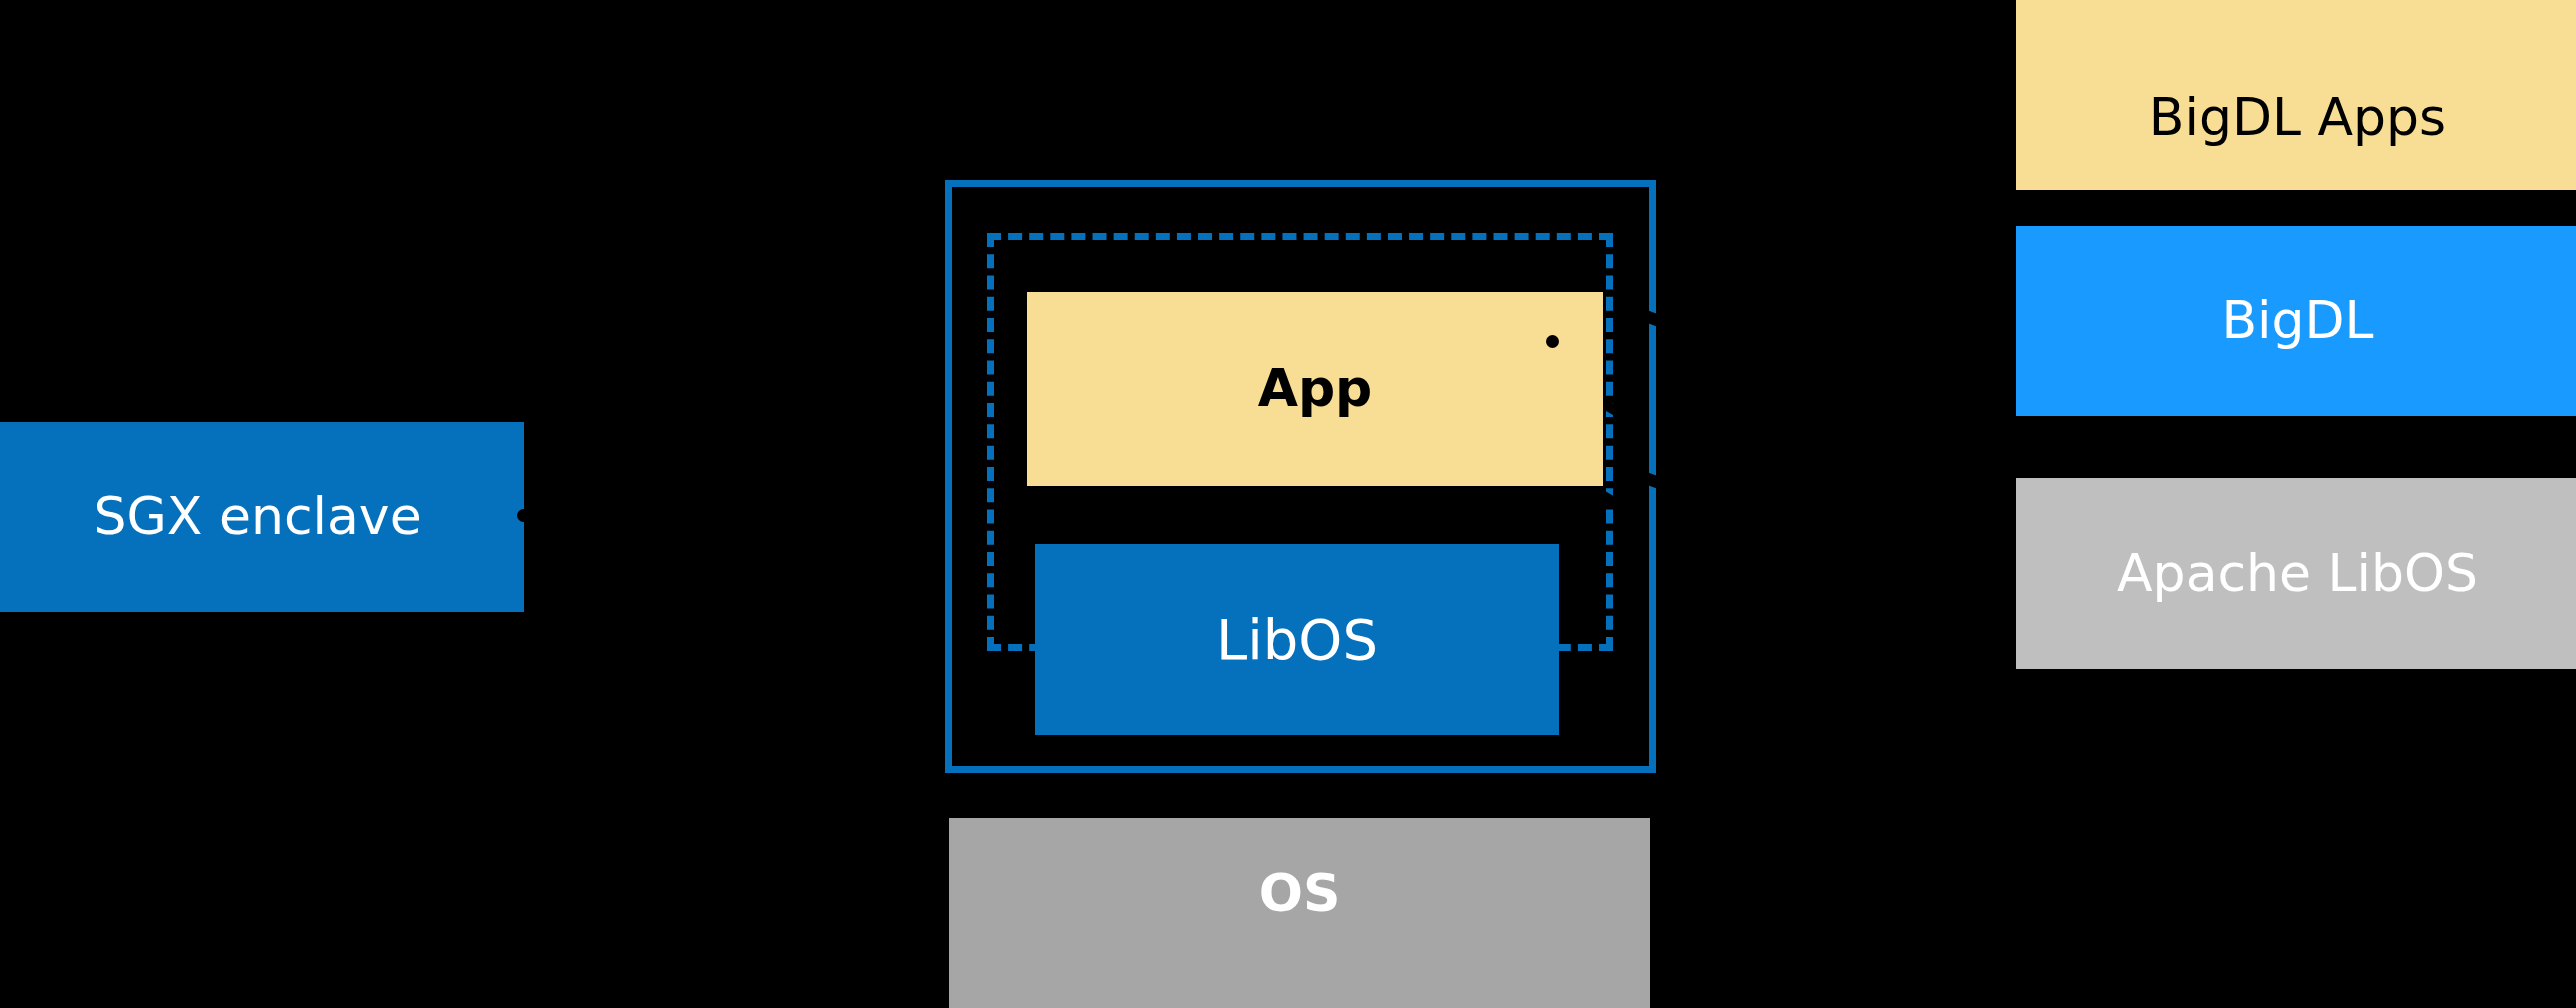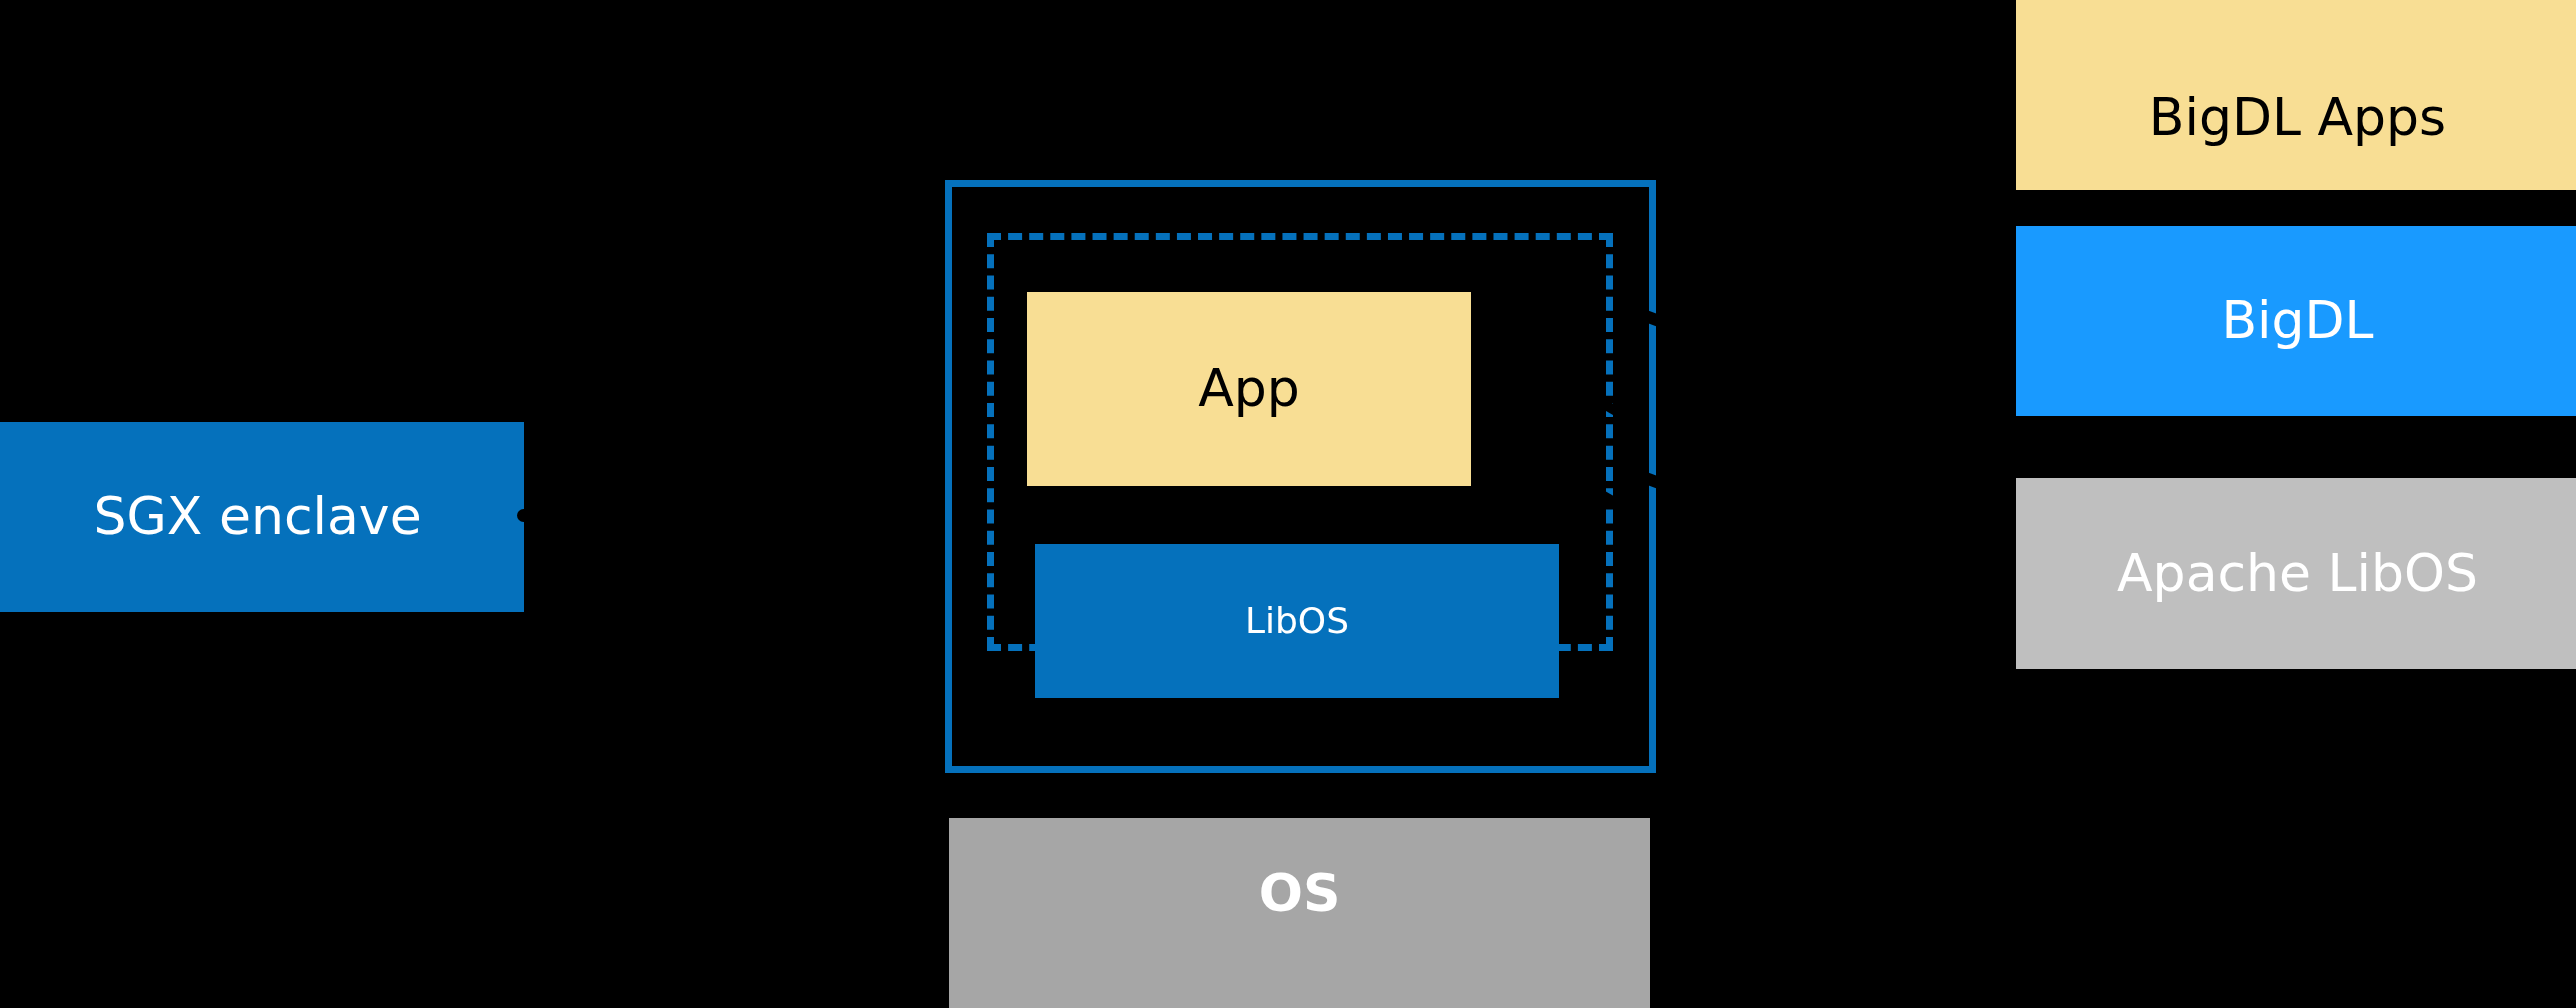--- a/index.html
+++ b/index.html
@@ -50,36 +50,36 @@
     top: 233px;
     width: 626px;
     height: 418px;
     border: 7.5px dashed #0571BC;
     background: transparent;
   }
   
   #app-box {
     left: 1027px;
     top: 292px;
-    width: 444px;
+    width: 576px;
     height: 194px;
     background: #F8DE94;
     color: #000000;
     font-size: 52px;
-    font-weight: 400;
+    font-weight: 700;
   }
   
   #libos-box {
     left: 1035px;
     top: 544px;
     width: 524px;
-    height: 154px;
+    height: 191px;
     background: #0571BC;
     color: #ffffff;
-    font-size: 36px;
+    font-size: 56px;
     font-weight: 400;
   }
   
   #os-box {
     left: 949px;
     top: 818px;
     width: 701px;
     height: 218px;
     background: #A6A6A6;
     color: #ffffff;

